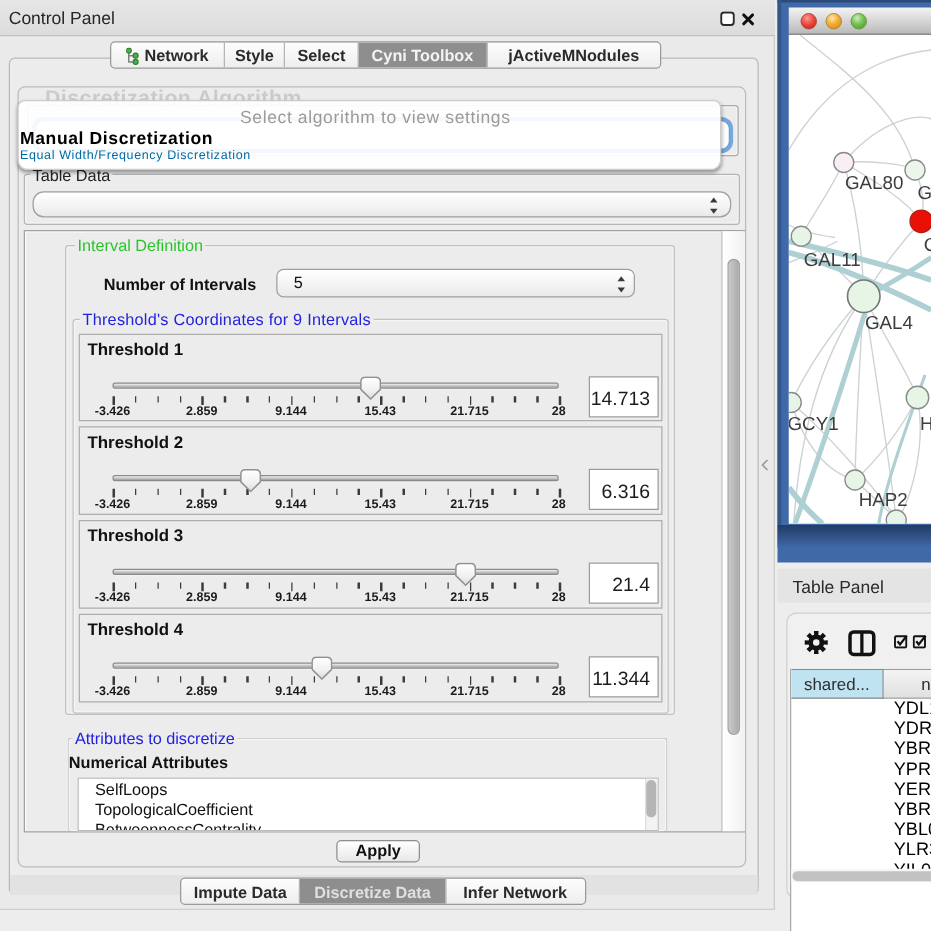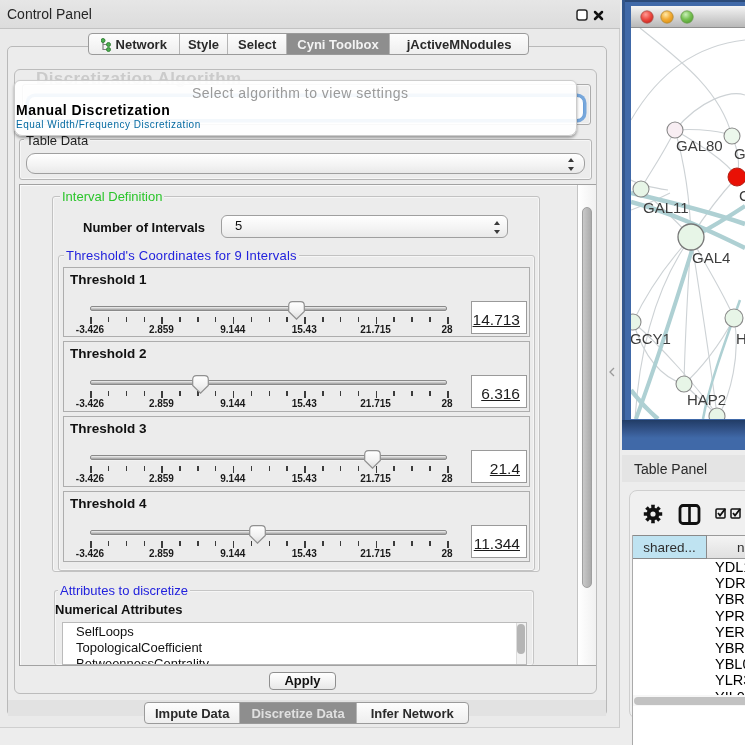--- a/index.html
+++ b/index.html
@@ -32,21 +32,21 @@
 
 
 .tpanel { position:absolute; left:63px; width:467px; border:1px solid #adadad; background:#ececec; }
 .tpanel .lab { position:absolute; left:6px; top:4px; font-size:13.5px; font-weight:700; color:#111; }
 .track { position:absolute; left:26px; top:38px; width:357px; height:5px; border:1px solid #8a8a8a; border-radius:2px; background:linear-gradient(#f2f2f2,#9e9e9e); box-shadow:0 1px 0 #f2f2f2; }
 .thumb { position:absolute; top:33px; width:17px; height:19px; }
 .ticks { position:absolute; left:26px; top:49px; width:357px; height:8px; }
 .tlabels { position:absolute; left:26px; top:56px; width:357px; height:12px; }
 .tlabels span { position:absolute; transform:translateX(-50%); font-size:10px; font-weight:700; color:#1a1a1a; white-space:nowrap; }
 .vbox { position:absolute; left:407px; top:33px; width:56px; height:33px; background:#fff; border:1px solid #9a9a9a; }
-.vbox span { position:absolute; right:6px; top:9px; font-size:15.5px; color:#1c1c1c;text-decoration:underline; }
+.vbox span { position:absolute; right:6px; top:9px; font-size:15.5px; color:#1c1c1c; }
 
 
 .vscroll { position:absolute; background:linear-gradient(90deg,#ffffff,#f1f1f1); }
 .vthumb { position:absolute; border-radius:5px; background:linear-gradient(90deg,#c9c9c9,#ababab); border:1px solid #9f9f9f; }
 
 .btn { position:absolute; background:linear-gradient(#ffffff,#e8e8e8); border:1px solid #8f8f8f; border-radius:4px; text-align:center; font-size:13px; font-weight:700; color:#111; }
 
 
 #btabs { left:144px; top:702px; }
 

